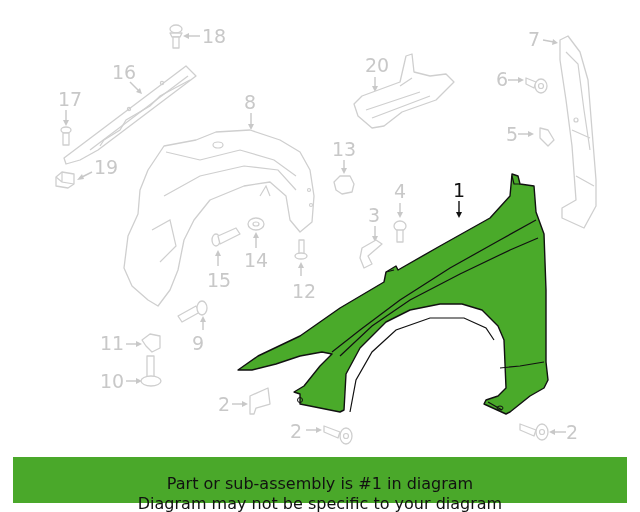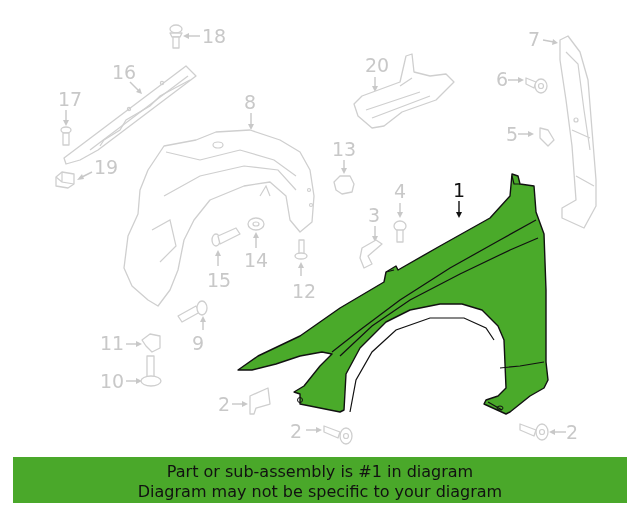--- a/index.html
+++ b/index.html
@@ -10,21 +10,21 @@
   .part { fill: #ffffff; stroke: #cfcfcf; stroke-width: 1.3; stroke-linejoin: round; }
   .part-line { fill: none; stroke: #cfcfcf; stroke-width: 1.2; }
   .arrow { stroke: #c8c8c8; stroke-width: 1.4; fill: none; }
   .arrowhead { fill: #c8c8c8; }
   .fender { fill: #4aaa2a; stroke: #111; stroke-width: 1.4; stroke-linejoin: round; }
   .fender-line { fill: none; stroke: #111; stroke-width: 1.2; }
   #banner {
     position: absolute; left: 13px; top: 457px; width: 614px; height: 46px;
     background: #4aa82a; color: #111; text-align: center;
     font-family: "DejaVu Sans", sans-serif; font-size: 16px; line-height: 20px;
-    padding-top: 5px; box-sizing: border-box;
+    padding-top: 17px; box-sizing: border-box;
   }
   #banner div { white-space: nowrap; }
 </style>
 </head>
 <body>
 
 <svg id="diagram" viewBox="0 0 640 455" xmlns="http://www.w3.org/2000/svg">
 
   <g>
     <ellipse class="part" cx="176" cy="29" rx="6" ry="4"></ellipse>

